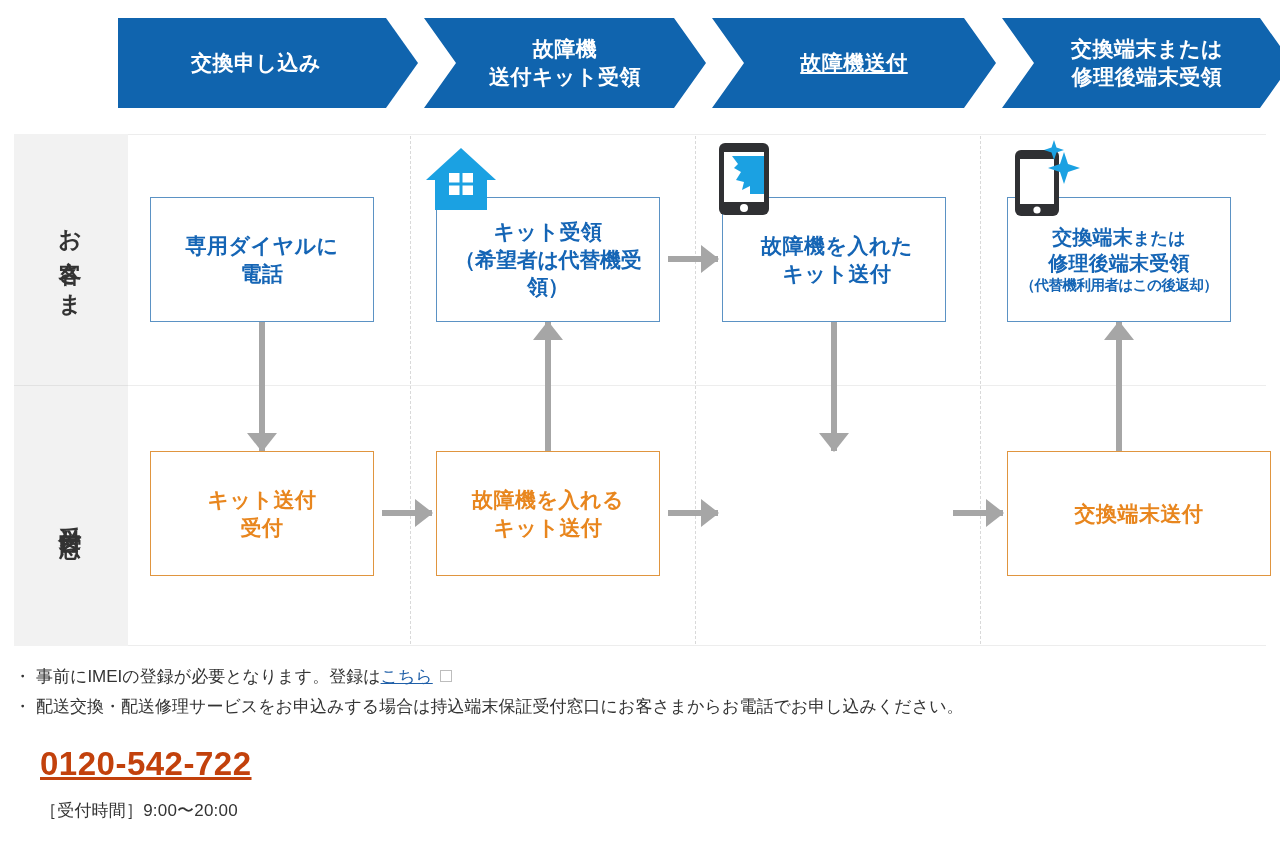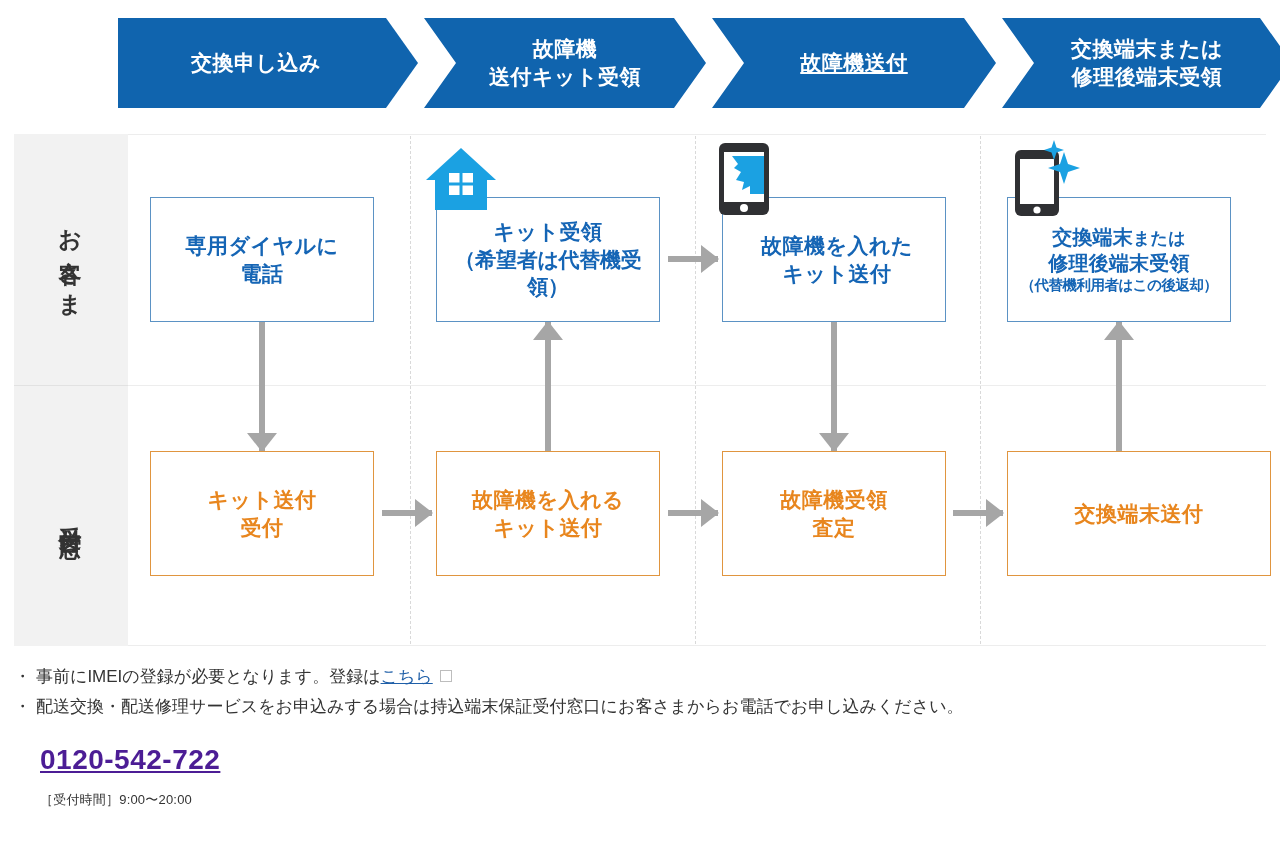--- a/index.html
+++ b/index.html
@@ -188,26 +188,26 @@
     border:1.5px solid #bdbdbd;
     vertical-align:0px;
     margin-left:7px;
     position:relative;
   }
   .contact { margin-left:26px; margin-top:10px; }
   .contact .c-title { font-size:17px; font-weight:bold; color:#222; letter-spacing:0.3px;}
   .contact .c-tel {
     display:inline-block;
     margin-top:7px;
-    font-size:28px; font-weight:bold;
-    color:#4c1d95;
+    font-size:33px; font-weight:bold;
+    color:#c2410c;
     text-decoration:underline;
     letter-spacing:0.5px;
   }
-  .contact .c-hours { margin-top:9px; font-size:13px; color:#333; letter-spacing:0.2px; }
+  .contact .c-hours { margin-top:9px; font-size:17px; color:#333; letter-spacing:0.2px; }
 </style>
 </head>
 <body>
 
 <div class="banner">
   <div class="step step-1">
     <span>交換申し込み</span>
   </div>
   <div class="step step-2 notch">
     <div>
@@ -328,24 +328,20 @@
   <div class="node orange n-r2c1">
     <div class="main">キット送付</div>
     <div class="main">受付</div>
   </div>
 
   <div class="node orange n-r2c2">
     <div class="main">故障機を入れる</div>
     <div class="main">キット送付</div>
   </div>
 
-  <div class="node orange n-r2c3">
-    <div class="main">故障機受領</div>
-    <div class="main">査定</div>
-  </div>
 
   <div class="node orange n-r2c4">
     <div class="main">交換端末送付</div>
   </div>
 
 </div>
 
 <div class="footer">
 
   <div class="note">

